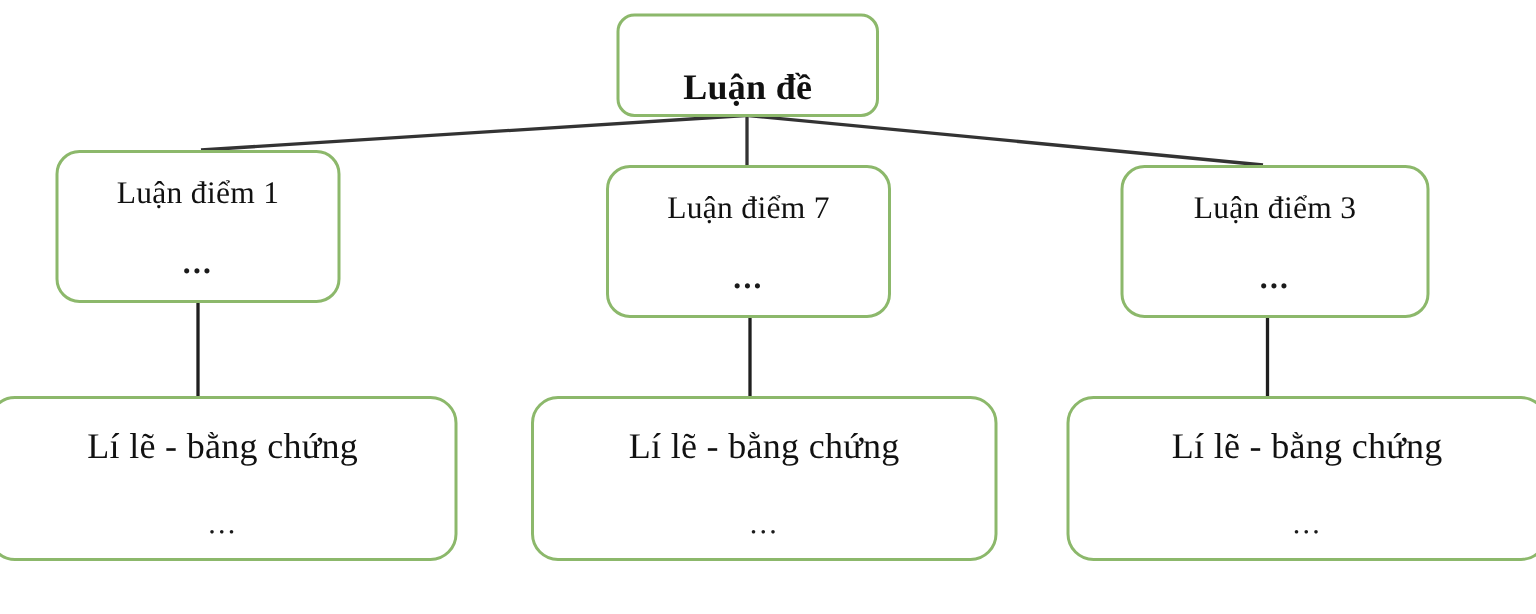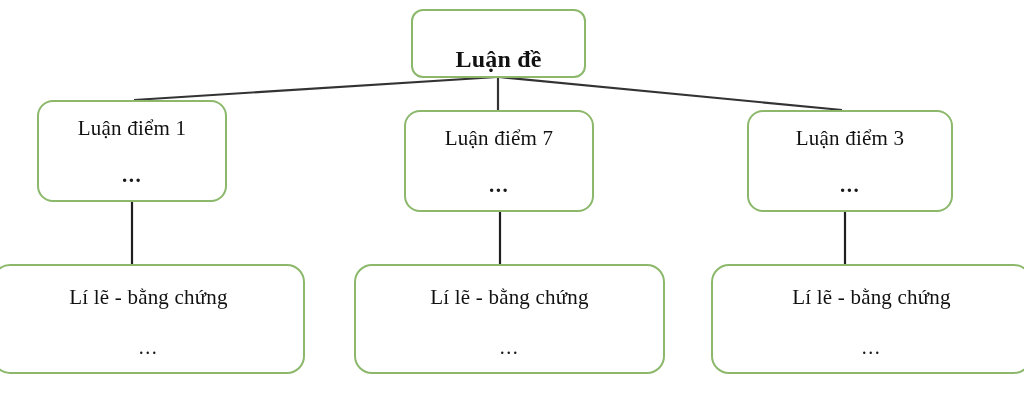--- a/index.html
+++ b/index.html
@@ -80,21 +80,21 @@
   .node-point-3 { left: 747px; top: 110px; width: 206px; }
 
   
   .node-evidence {
     top: 264px;
     height: 110px;
     padding-top: 19px;
     border-radius: 18px;
   }
   .node-evidence .title {
-    font-size: 21px;
+    font-size: 24px;
     font-weight: normal;
   }
   .node-evidence .ellipsis {
     font-size: 20px;
     font-weight: normal;
     margin-top: 26px;
   }
   .node-evidence-1 { left: -8px;  width: 313px; }
   .node-evidence-2 { left: 354px; width: 311px; }
   .node-evidence-3 { left: 711px; width: 321px; }

